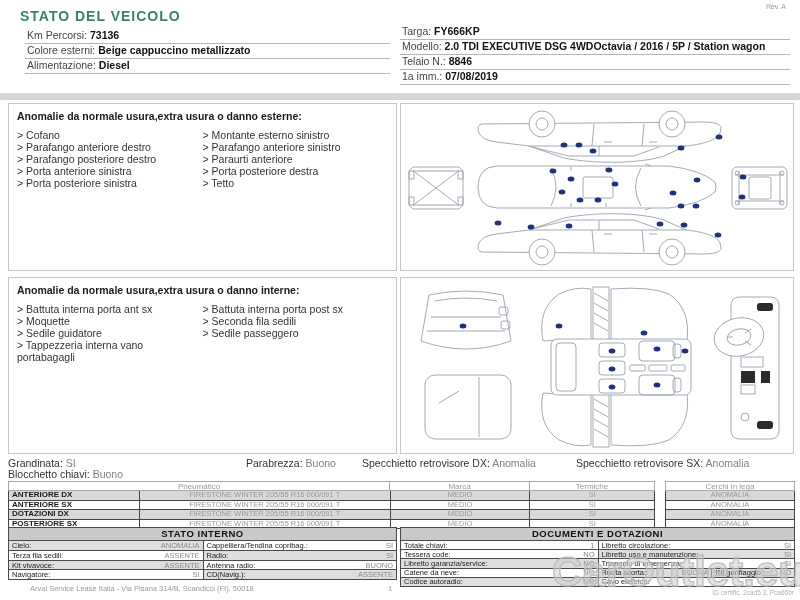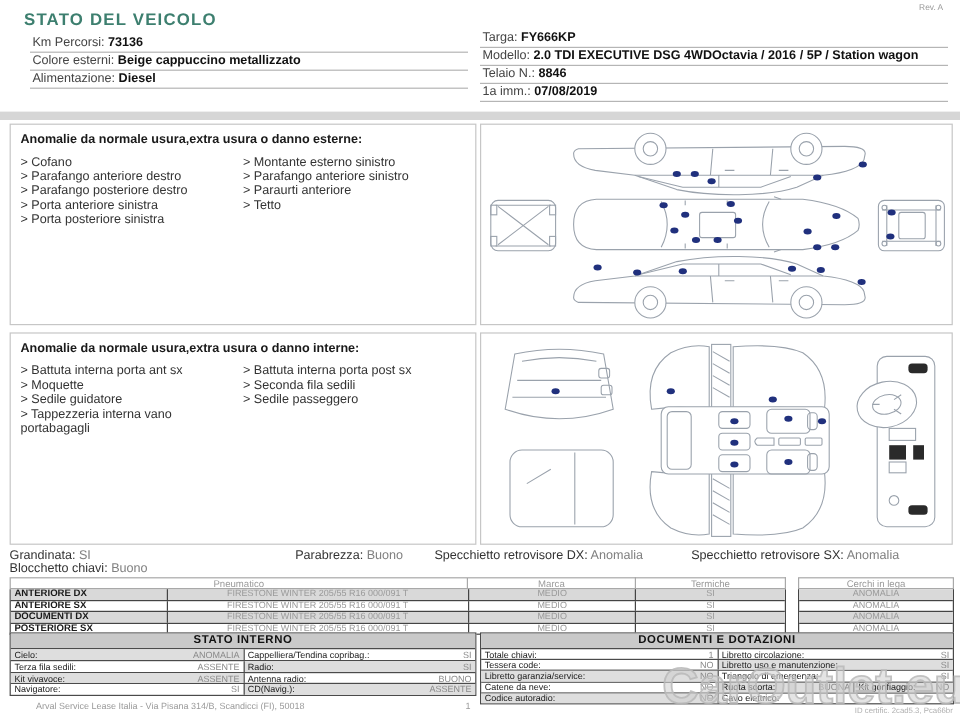--- a/index.html
+++ b/index.html
@@ -105,20 +105,21 @@
           <div class="anomaly-item">&gt; Cofano</div>
           <div class="anomaly-item">&gt; Parafango anteriore destro</div>
           <div class="anomaly-item">&gt; Parafango posteriore destro</div>
           <div class="anomaly-item">&gt; Porta anteriore sinistra</div>
           <div class="anomaly-item">&gt; Porta posteriore sinistra</div>
         </div>
       <div class="col">
           <div class="anomaly-item">&gt; Montante esterno sinistro</div>
           <div class="anomaly-item">&gt; Parafango anteriore sinistro</div>
           <div class="anomaly-item">&gt; Paraurti anteriore</div>
+          <div class="anomaly-item">&gt; Porta posteriore destra</div>
           <div class="anomaly-item">&gt; Tetto</div>
         </div>
     </div>
   </div>
 
   <div class="panel panel-ext-diag">
     <svg class="diag" width="392" height="163" viewBox="0 0 392 163">
       <defs>
         <g id="sideview">
           <path class="sk" d="M4,36 C4,28 10,24 22,22 L55,18 L90,6 C120,0 165,0 190,8 L212,18 C232,20 244,25 246,31 L247,36 C247,40 240,42 230,42 L8,40 C5,39 4,38 4,36 Z"></path>
@@ -300,21 +301,21 @@
           <div class="tt-cell stato">MEDIO</div>
           <div class="tt-cell term">SI</div>
         </div>
         <div class="tt-row">
           <div class="tt-cell pos">ANTERIORE SX</div>
           <div class="tt-cell spec">FIRESTONE WINTER 205/55 R16 000/091 T</div>
           <div class="tt-cell stato">MEDIO</div>
           <div class="tt-cell term">SI</div>
         </div>
         <div class="tt-row shaded">
-          <div class="tt-cell pos">DOCUMENTI DX</div>
+          <div class="tt-cell pos">DOTAZIONI DX</div>
           <div class="tt-cell spec">FIRESTONE WINTER 205/55 R16 000/091 T</div>
           <div class="tt-cell stato">MEDIO</div>
           <div class="tt-cell term">SI</div>
         </div>
         <div class="tt-row">
           <div class="tt-cell pos">POSTERIORE SX</div>
           <div class="tt-cell spec">FIRESTONE WINTER 205/55 R16 000/091 T</div>
           <div class="tt-cell stato">MEDIO</div>
           <div class="tt-cell term">SI</div>
         </div>

